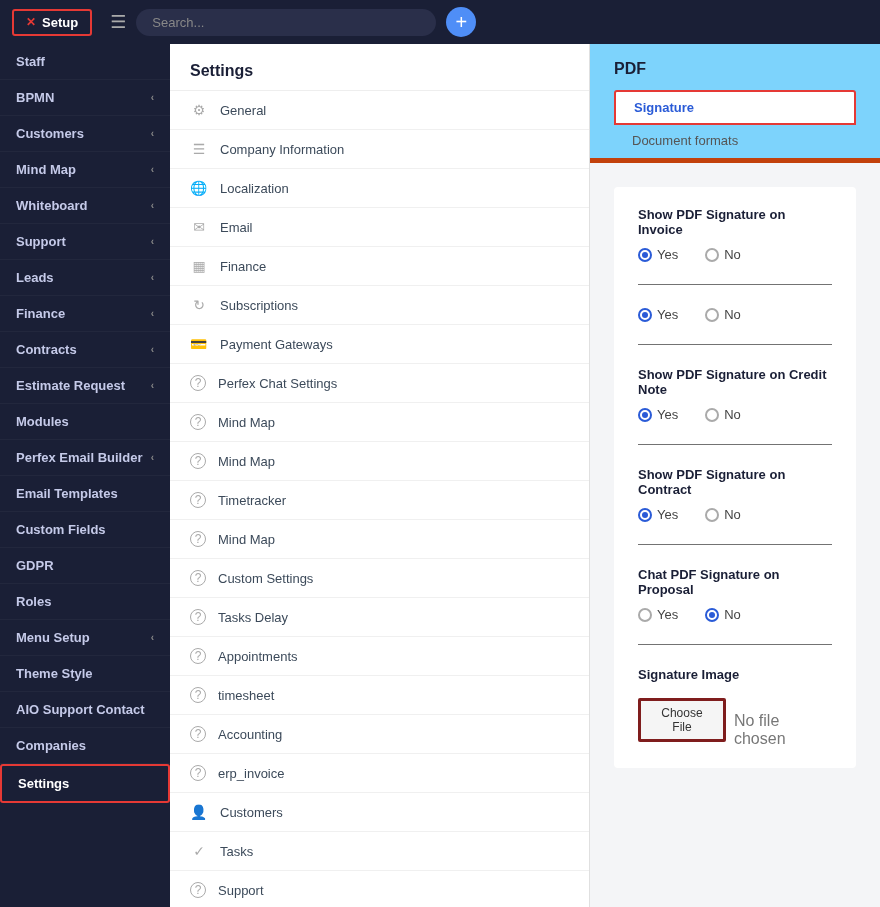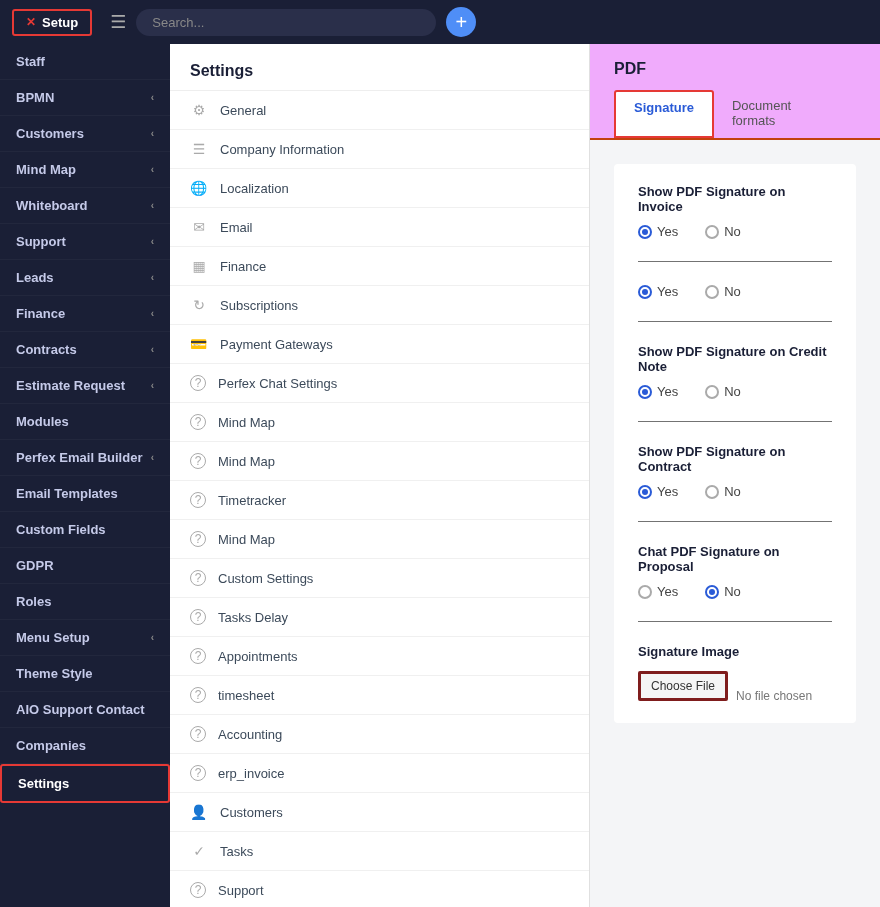--- a/index.html
+++ b/index.html
@@ -133,33 +133,34 @@
     }
 
     
     .pdf-panel {
       flex: 1;
       background: #f4f5f7;
       overflow-y: auto;
       padding: 0;
     }
     .pdf-panel-header {
-      background: #f0abfc;
+      background: #7dd3fc;
       padding: 16px 24px 0;
-      border-bottom: 2px solid #c2410c;
+      border-bottom: 5px solid #c2410c;
     }
     .pdf-title {
       font-size: 16px;
       font-weight: 700;
       color: #1a1f36;
       margin-bottom: 12px;
     }
     .pdf-tabs {
       display: flex;
       gap: 0;
+      flex-direction: column;
     }
     .pdf-tab {
       padding: 8px 18px;
       font-size: 13px;
       cursor: pointer;
       color: #555;
       border-bottom: 2px solid transparent;
     }
     .pdf-tab.active {
       color: #2a5bd7;
@@ -232,21 +233,21 @@
     .sig-choose-btn {
       border: 3px solid #7f1d1d;
       background: #f5f5f5;
       padding: 5px 10px;
       font-size: 12px;
       border-radius: 2px;
       cursor: pointer;
       color: #333;
     }
     .sig-no-file {
-      font-size: 12px;
+      font-size: 16px;
       color: #777;
       margin-left: 8px;
       margin-top: 20px;
     }
 
     
     ::-webkit-scrollbar { width: 4px; }
     ::-webkit-scrollbar-track { background: #f0f0f0; }
     ::-webkit-scrollbar-thumb { background: #ccc; border-radius: 2px; }
   </style>

